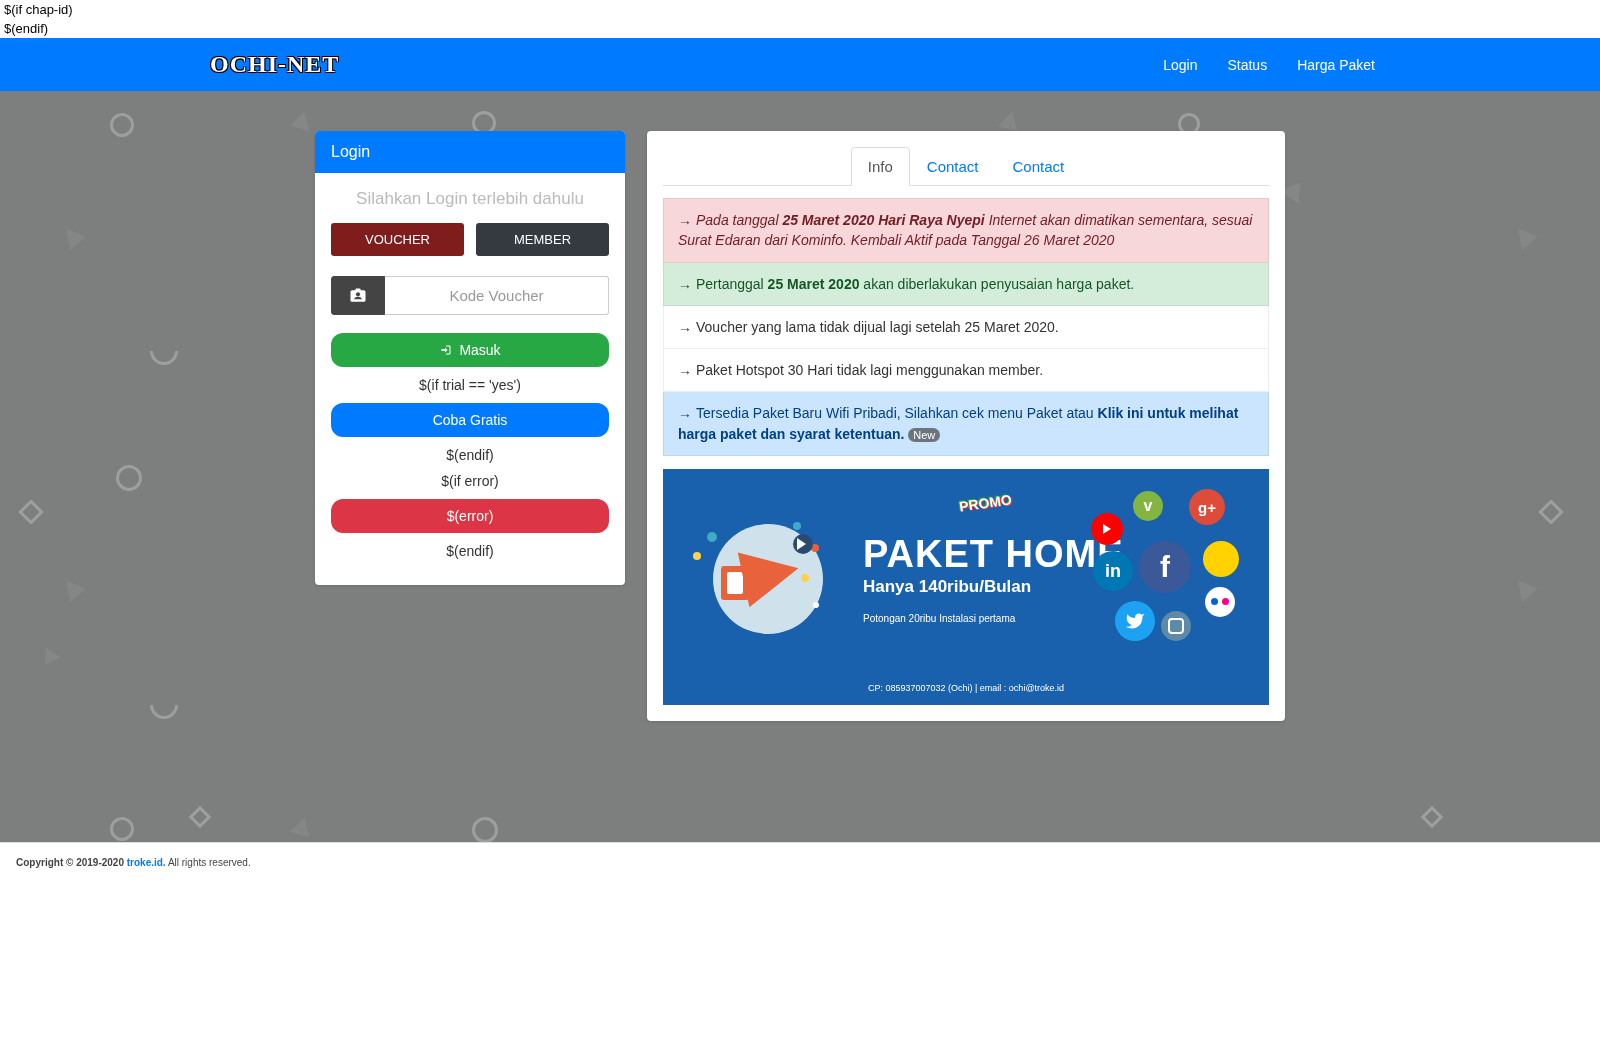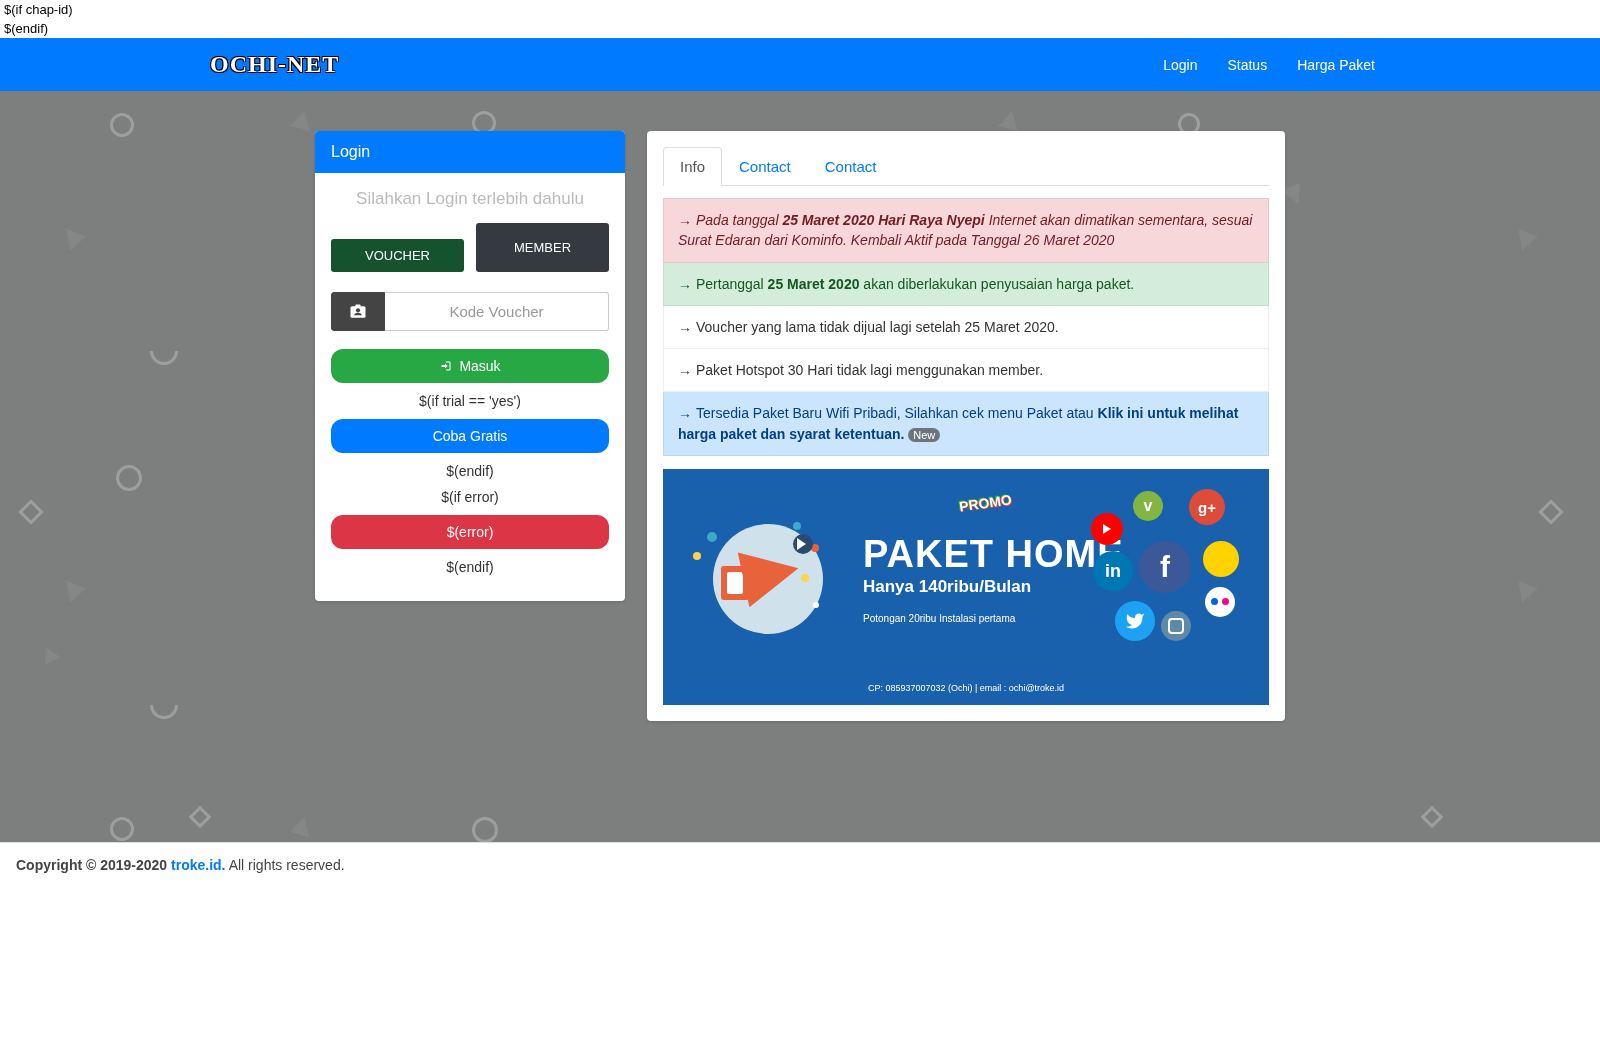--- a/index.html
+++ b/index.html
@@ -12,33 +12,33 @@
 .bg-area { background: #7d7e7e; position: relative; padding: 40px 0 60px; min-height: 751px; overflow: hidden; }
 .container { width: 970px; margin: 0 auto; position: relative; z-index: 2; }
 .row { display: flex; gap: 22px; align-items: flex-start; }
 .panel { background: #fff; border-radius: 4px; box-shadow: 0 1px 3px rgba(0,0,0,0.15); }
 .login-panel { width: 310px; }
 .panel-header { background: #007bff; color: #fff; padding: 12px 16px; border-radius: 4px 4px 0 0; font-size: 16px; }
 .panel-body { padding: 16px; }
 .login-hint { text-align: center; color: #bbb; font-size: 17px; margin-bottom: 14px; }
 .tab-pair { display: flex; gap: 12px; margin-bottom: 20px; }
 .tab-btn { flex: 1; padding: 9px 0; border: none; border-radius: 3px; font-size: 13px; cursor: pointer; color: #fff; }
-.tab-voucher { background: #14532d; margin-top: 16px; }
+.tab-voucher { background: #7f1d1d; }
 .tab-member { background: #343a40; }
 .input-group { display: flex; margin-bottom: 18px; }
 .input-addon { background: #444; color: #fff; width: 66px; display: flex; align-items: center; justify-content: center; border-radius: 3px 0 0 3px; border: 1px solid #444; }
 .input-field { flex: 1; padding: 10px 12px; border: 1px solid #ccc; border-left: none; border-radius: 0 3px 3px 0; font-size: 15px; color: #555; text-align: center; }
 .input-field::placeholder { color: #999; }
 .btn { display: block; width: 100%; padding: 9px 0; border: none; border-radius: 12px; color: #fff; font-size: 14px; cursor: pointer; text-align: center; }
 .btn-success { background: #28a745; }
 .btn-primary { background: #007bff; }
 .btn-danger { background: #dc3545; }
 .cond-text { text-align: center; margin: 10px 0; font-size: 14px; }
 .info-panel { width: 638px; padding: 16px; }
-.nav-tabs { display: flex; border-bottom: 1px solid #ddd; margin-bottom: 12px; }
+.nav-tabs { display: flex; border-bottom: 1px solid #ddd; margin-bottom: 12px; justify-content: center; }
 .nav-tabs a { padding: 10px 16px; text-decoration: none; color: #007bff; font-size: 15px; border: 1px solid transparent; margin-bottom: -1px; }
 .nav-tabs a.active { color: #555; border: 1px solid #ddd; border-bottom-color: #fff; border-radius: 4px 4px 0 0; background: #fff; }
 .list-group { list-style: none; }
 .list-group li { padding: 11px 14px; border: 1px solid rgba(0,0,0,0.07); border-top: none; font-size: 14px; line-height: 1.45; }
 .list-group li:first-child { border-top: 1px solid rgba(0,0,0,0.07); }
 .li-success { background: #d4edda; color: #155724; }
 .li-danger { background: #f8d7da; color: #721c24; font-style: italic; }
 .li-plain { background: #fff; color: #333; }
 .li-info { background: #cce5ff; color: #004085; }
 .arrow { font-weight: bold; margin-right: 4px; }
@@ -62,21 +62,21 @@
 .sc-vm { width: 30px; height: 30px; background: #82b541; left: 52px; top: 8px; font-size: 16px; }
 .sc-gp { width: 36px; height: 36px; background: #dd4b39; left: 108px; top: 6px; font-size: 15px; }
 .sc-in { width: 40px; height: 40px; background: #0077b5; left: 12px; top: 68px; font-size: 18px; }
 .sc-sn { width: 36px; height: 36px; background: #ffd200; left: 122px; top: 58px; }
 .sc-fl { width: 30px; height: 30px; background: #fff; left: 124px; top: 104px; }
 .sc-fl::before { content:''; width:7px; height:7px; background:#0063dc; border-radius:50%; position:absolute; left:6px; top:11px; }
 .sc-fl::after { content:''; width:7px; height:7px; background:#ff0084; border-radius:50%; position:absolute; right:6px; top:11px; }
 .sc-tw { width: 40px; height: 40px; background: #1da1f2; left: 34px; top: 118px; }
 .sc-ig { width: 30px; height: 30px; background: #5e8aa8; left: 80px; top: 128px; }
 .sc-ig::after { content:''; width:12px; height:12px; border:2px solid #fff; border-radius:4px; }
-.footer { background: #fff; border-top: 1px solid #ddd; padding: 14px 16px; font-size: 14px; color: #444; }
+.footer { background: #fff; border-top: 1px solid #ddd; padding: 14px 16px; font-size: 10px; color: #444; }
 .footer b { font-weight: bold; }
 .footer a { color: #007bff; text-decoration: none; font-weight: bold; }
 
 
 .shape { position: absolute; opacity: 0.25; z-index: 1; }
 .s-circle { border: 3px solid #fff; border-radius: 50%; }
 .s-tri { width: 0; height: 0; }
 .s-square { border: 3px solid #fff; }
 .s-half { border: 3px solid #fff; border-radius: 0 0 50px 50px; border-top: none; }
 </style>

